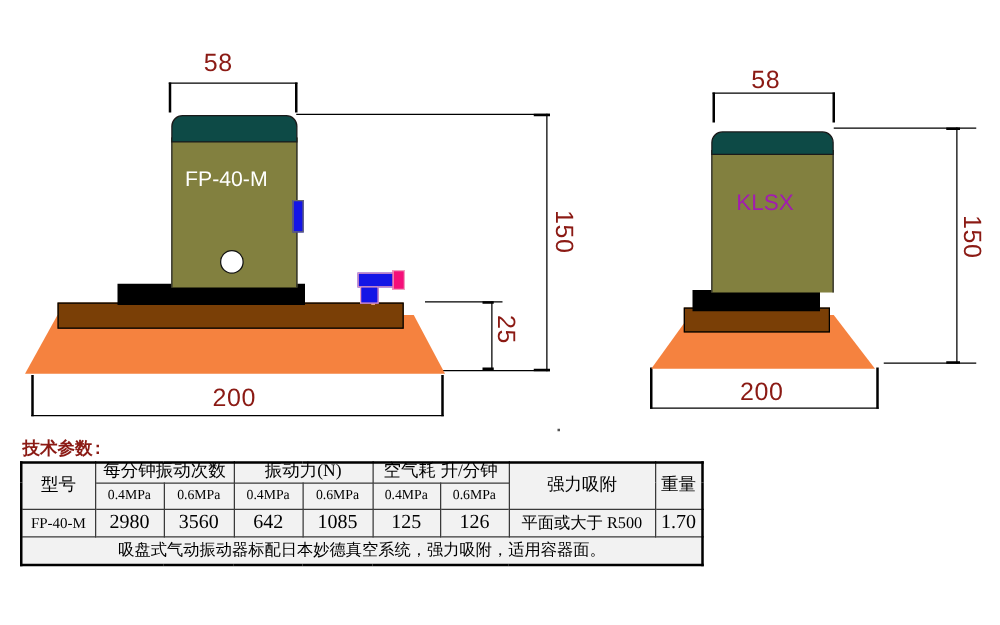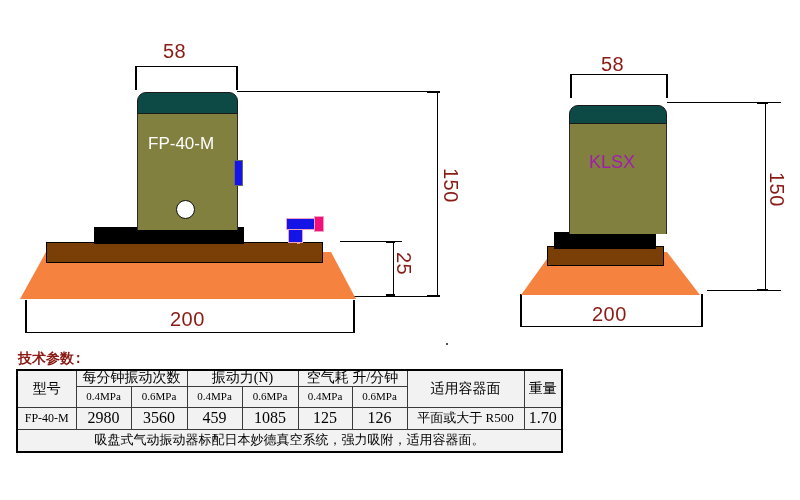--- a/index.html
+++ b/index.html
@@ -249,36 +249,36 @@
       <col style="width:55px">
       <col style="width:117px">
       <col style="width:38px">
     </colgroup>
     <tbody>
       <tr>
         <td class="h-big" rowspan="2" style="height:26px;">型号</td>
         <td class="h-big" colspan="2">每分钟振动次数</td>
         <td class="h-big" colspan="2">振动力(N)</td>
         <td class="h-big" colspan="2">空气耗 升/分钟</td>
-        <td class="h-big" rowspan="2">适用容器面</td>
+        <td class="h-big" rowspan="2">强力吸附</td>
         <td class="h-big" rowspan="2">重量</td>
       </tr>
       <tr>
         <td class="h-small" style="height:20px;">0.4MPa</td>
         <td class="h-small">0.6MPa</td>
         <td class="h-small">0.4MPa</td>
         <td class="h-small">0.6MPa</td>
         <td class="h-small">0.4MPa</td>
         <td class="h-small">0.6MPa</td>
       </tr>
       <tr>
         <td class="v-model" style="height:21px;">FP-40-M</td>
         <td class="v-num">2980</td>
         <td class="v-num">3560</td>
-        <td class="v-num">459</td>
+        <td class="v-num">642</td>
         <td class="v-num">1085</td>
         <td class="v-num">125</td>
         <td class="v-num">126</td>
         <td class="v-text">平面或大于 R500</td>
         <td class="v-num">1.70</td>
       </tr>
       <tr>
         <td class="note" colspan="9" style="height:21px;">吸盘式气动振动器标配日本妙德真空系统，强力吸附，适用容器面。</td>
       </tr>
     </tbody>

